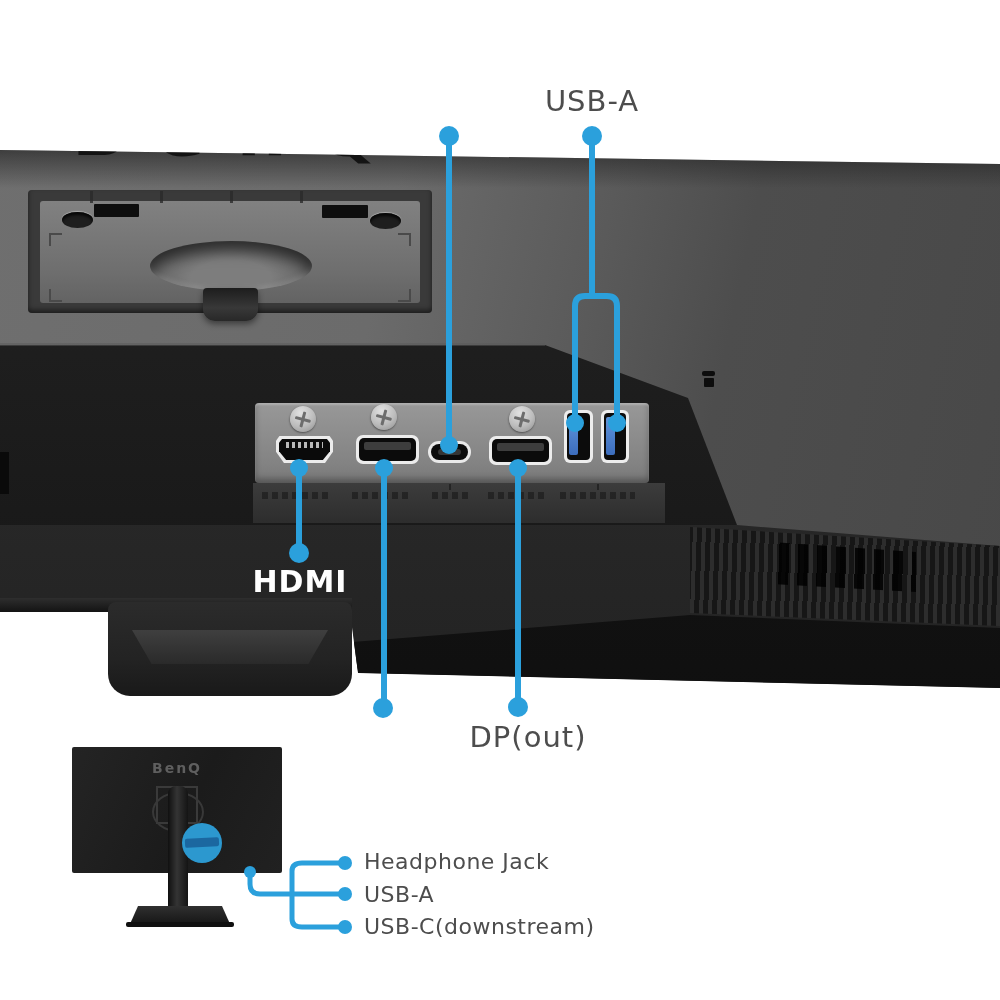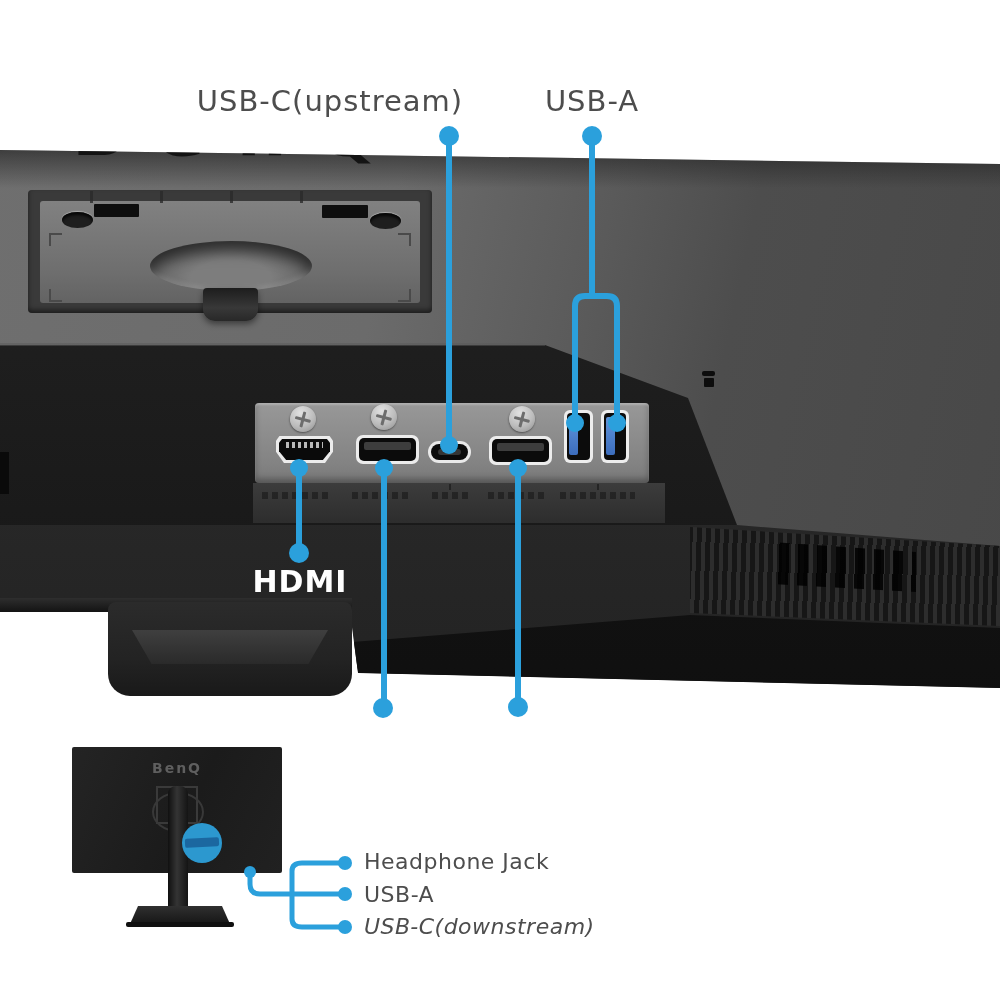--- a/index.html
+++ b/index.html
@@ -115,21 +115,21 @@
   
   .lbl{color:#4d4d4d;letter-spacing:1px;line-height:1.2;white-space:nowrap;}
   .lbl.center{text-align:center;}
   .lbl-usbc-up{left:170px;top:84px;width:320px;font-size:29px;}
   .lbl-usba-top{left:519px;top:84px;width:146px;font-size:29px;}
   .lbl-hdmi{left:250px;top:564px;width:100px;font-size:30px;font-weight:700;color:#ffffff;letter-spacing:1px;}
   .lbl-dpin{left:327px;top:720px;width:116px;font-size:29px;}
   .lbl-dpout{left:460px;top:720px;width:136px;font-size:29px;}
   .lbl-hp{left:364px;top:849px;font-size:22px;letter-spacing:.5px;}
   .lbl-usba-side{left:364px;top:882px;font-size:22px;letter-spacing:.5px;}
-  .lbl-usbc-down{left:364px;top:914px;font-size:22px;letter-spacing:.5px;font-style:italic;}
+  .lbl-usbc-down{left:364px;top:914px;font-size:22px;letter-spacing:.5px;}
 
   svg.callouts{left:0;top:0;pointer-events:none;}
 </style>
 </head>
 <body>
 
 <div id="stage">
 
   <div class="monitor-clip">
     <div class="back-base"></div>
@@ -248,20 +248,20 @@
       <circle cx="383" cy="708" r="10"></circle>
       <circle cx="518" cy="468" r="9"></circle>
       <circle cx="518" cy="707" r="10"></circle>
       <circle cx="250" cy="872" r="6"></circle>
       <circle cx="345" cy="863" r="7"></circle>
       <circle cx="345" cy="894" r="7"></circle>
       <circle cx="345" cy="927" r="7"></circle>
     </g>
   </svg>
 
-  <div class="lbl center lbl-usbc-up">USB-C(upstream)</div>
   <div class="lbl center lbl-usba-top">USB-A</div>
   <div class="lbl center lbl-hdmi">HDMI</div>
+  <div class="lbl center lbl-dpout">DP(out)</div>
   <div class="lbl lbl-hp">Headphone Jack</div>
   <div class="lbl lbl-usba-side">USB-A</div>
   <div class="lbl lbl-usbc-down">USB-C(downstream)</div>
 
 </div>
 
 </body></html>

